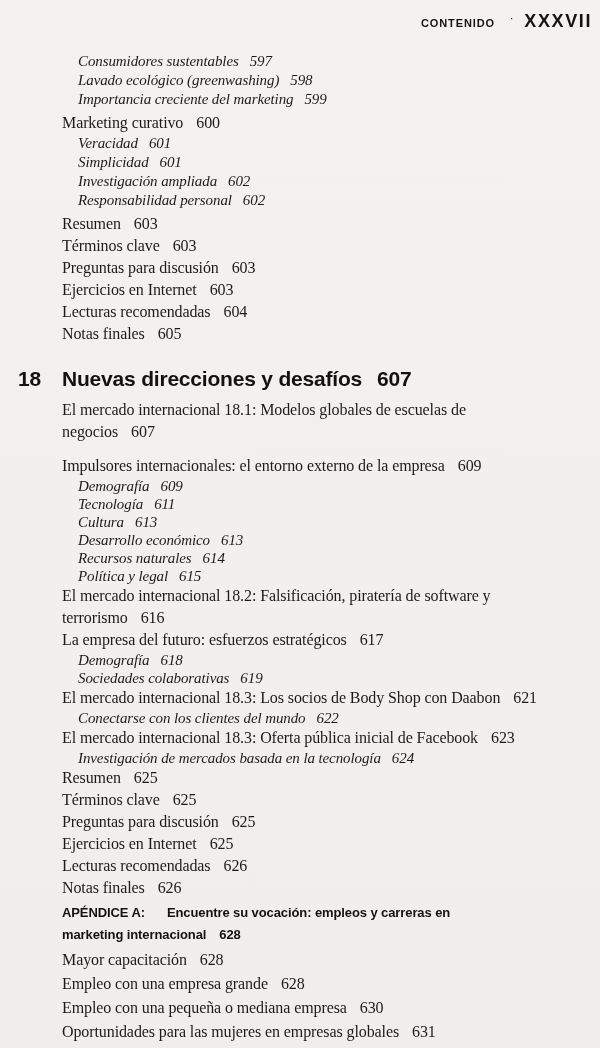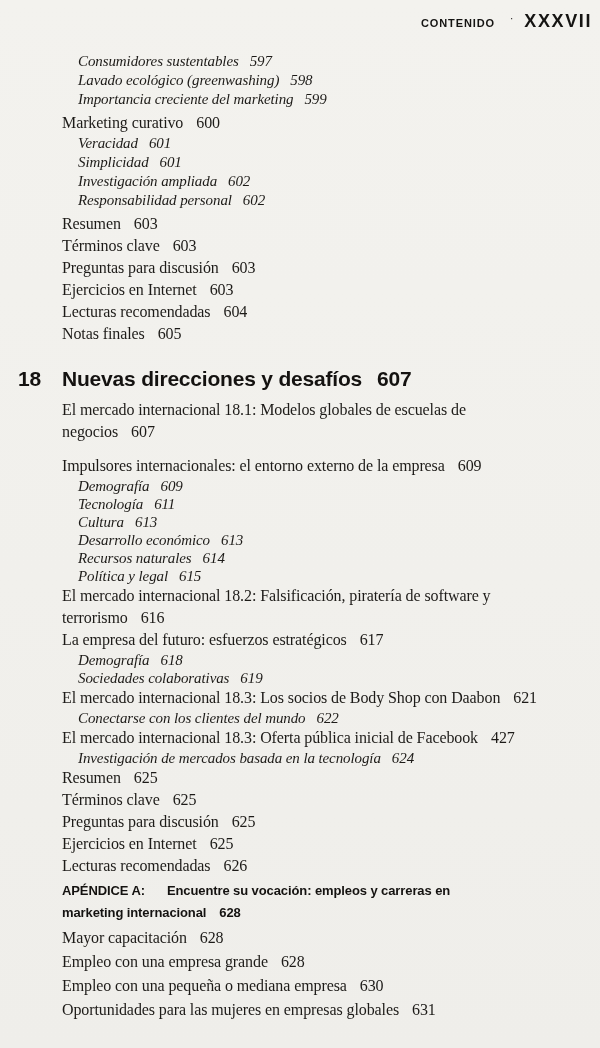--- a/index.html
+++ b/index.html
@@ -95,27 +95,28 @@
       <div class="e sub"><span>Cultura</span><span class="pg">613</span></div>
       <div class="e sub"><span>Desarrollo económico</span><span class="pg">613</span></div>
       <div class="e sub"><span>Recursos naturales</span><span class="pg">614</span></div>
       <div class="e sub"><span>Política y legal</span><span class="pg">615</span></div>
       <div class="e w2"><span>El mercado internacional 18.2: Falsificación, piratería de software y terrorismo</span><span class="pg">616</span></div>
       <div class="e"><span>La empresa del futuro: esfuerzos estratégicos</span><span class="pg">617</span></div>
       <div class="e sub"><span>Demografía</span><span class="pg">618</span></div>
       <div class="e sub"><span>Sociedades colaborativas</span><span class="pg">619</span></div>
       <div class="e"><span>El mercado internacional 18.3: Los socios de Body Shop con Daabon</span><span class="pg">621</span></div>
       <div class="e sub"><span>Conectarse con los clientes del mundo</span><span class="pg">622</span></div>
-      <div class="e"><span>El mercado internacional 18.3: Oferta pública inicial de Facebook</span><span class="pg">427</span></div>
+      <div class="e"><span>El mercado internacional 18.3: Oferta pública inicial de Facebook</span><span class="pg">623</span></div>
       <div class="e sub"><span>Investigación de mercados basada en la tecnología</span><span class="pg">624</span></div>
       <div class="e"><span>Resumen</span><span class="pg">625</span></div>
       <div class="e"><span>Términos clave</span><span class="pg">625</span></div>
       <div class="e"><span>Preguntas para discusión</span><span class="pg">625</span></div>
       <div class="e"><span>Ejercicios en Internet</span><span class="pg">625</span></div>
       <div class="e"><span>Lecturas recomendadas</span><span class="pg">626</span></div>
+      <div class="e"><span>Notas finales</span><span class="pg">626</span></div>
     </div>
 
     <div class="apx">
       <span class="apx-label">APÉNDICE A:</span><span>Encuentre su vocación: empleos y carreras en marketing internacional</span><span class="apx-pg">628</span>
     </div>
 
     <div class="b3">
       <div class="e"><span>Mayor capacitación</span><span class="pg">628</span></div>
       <div class="e"><span>Empleo con una empresa grande</span><span class="pg">628</span></div>
       <div class="e"><span>Empleo con una pequeña o mediana empresa</span><span class="pg">630</span></div>

